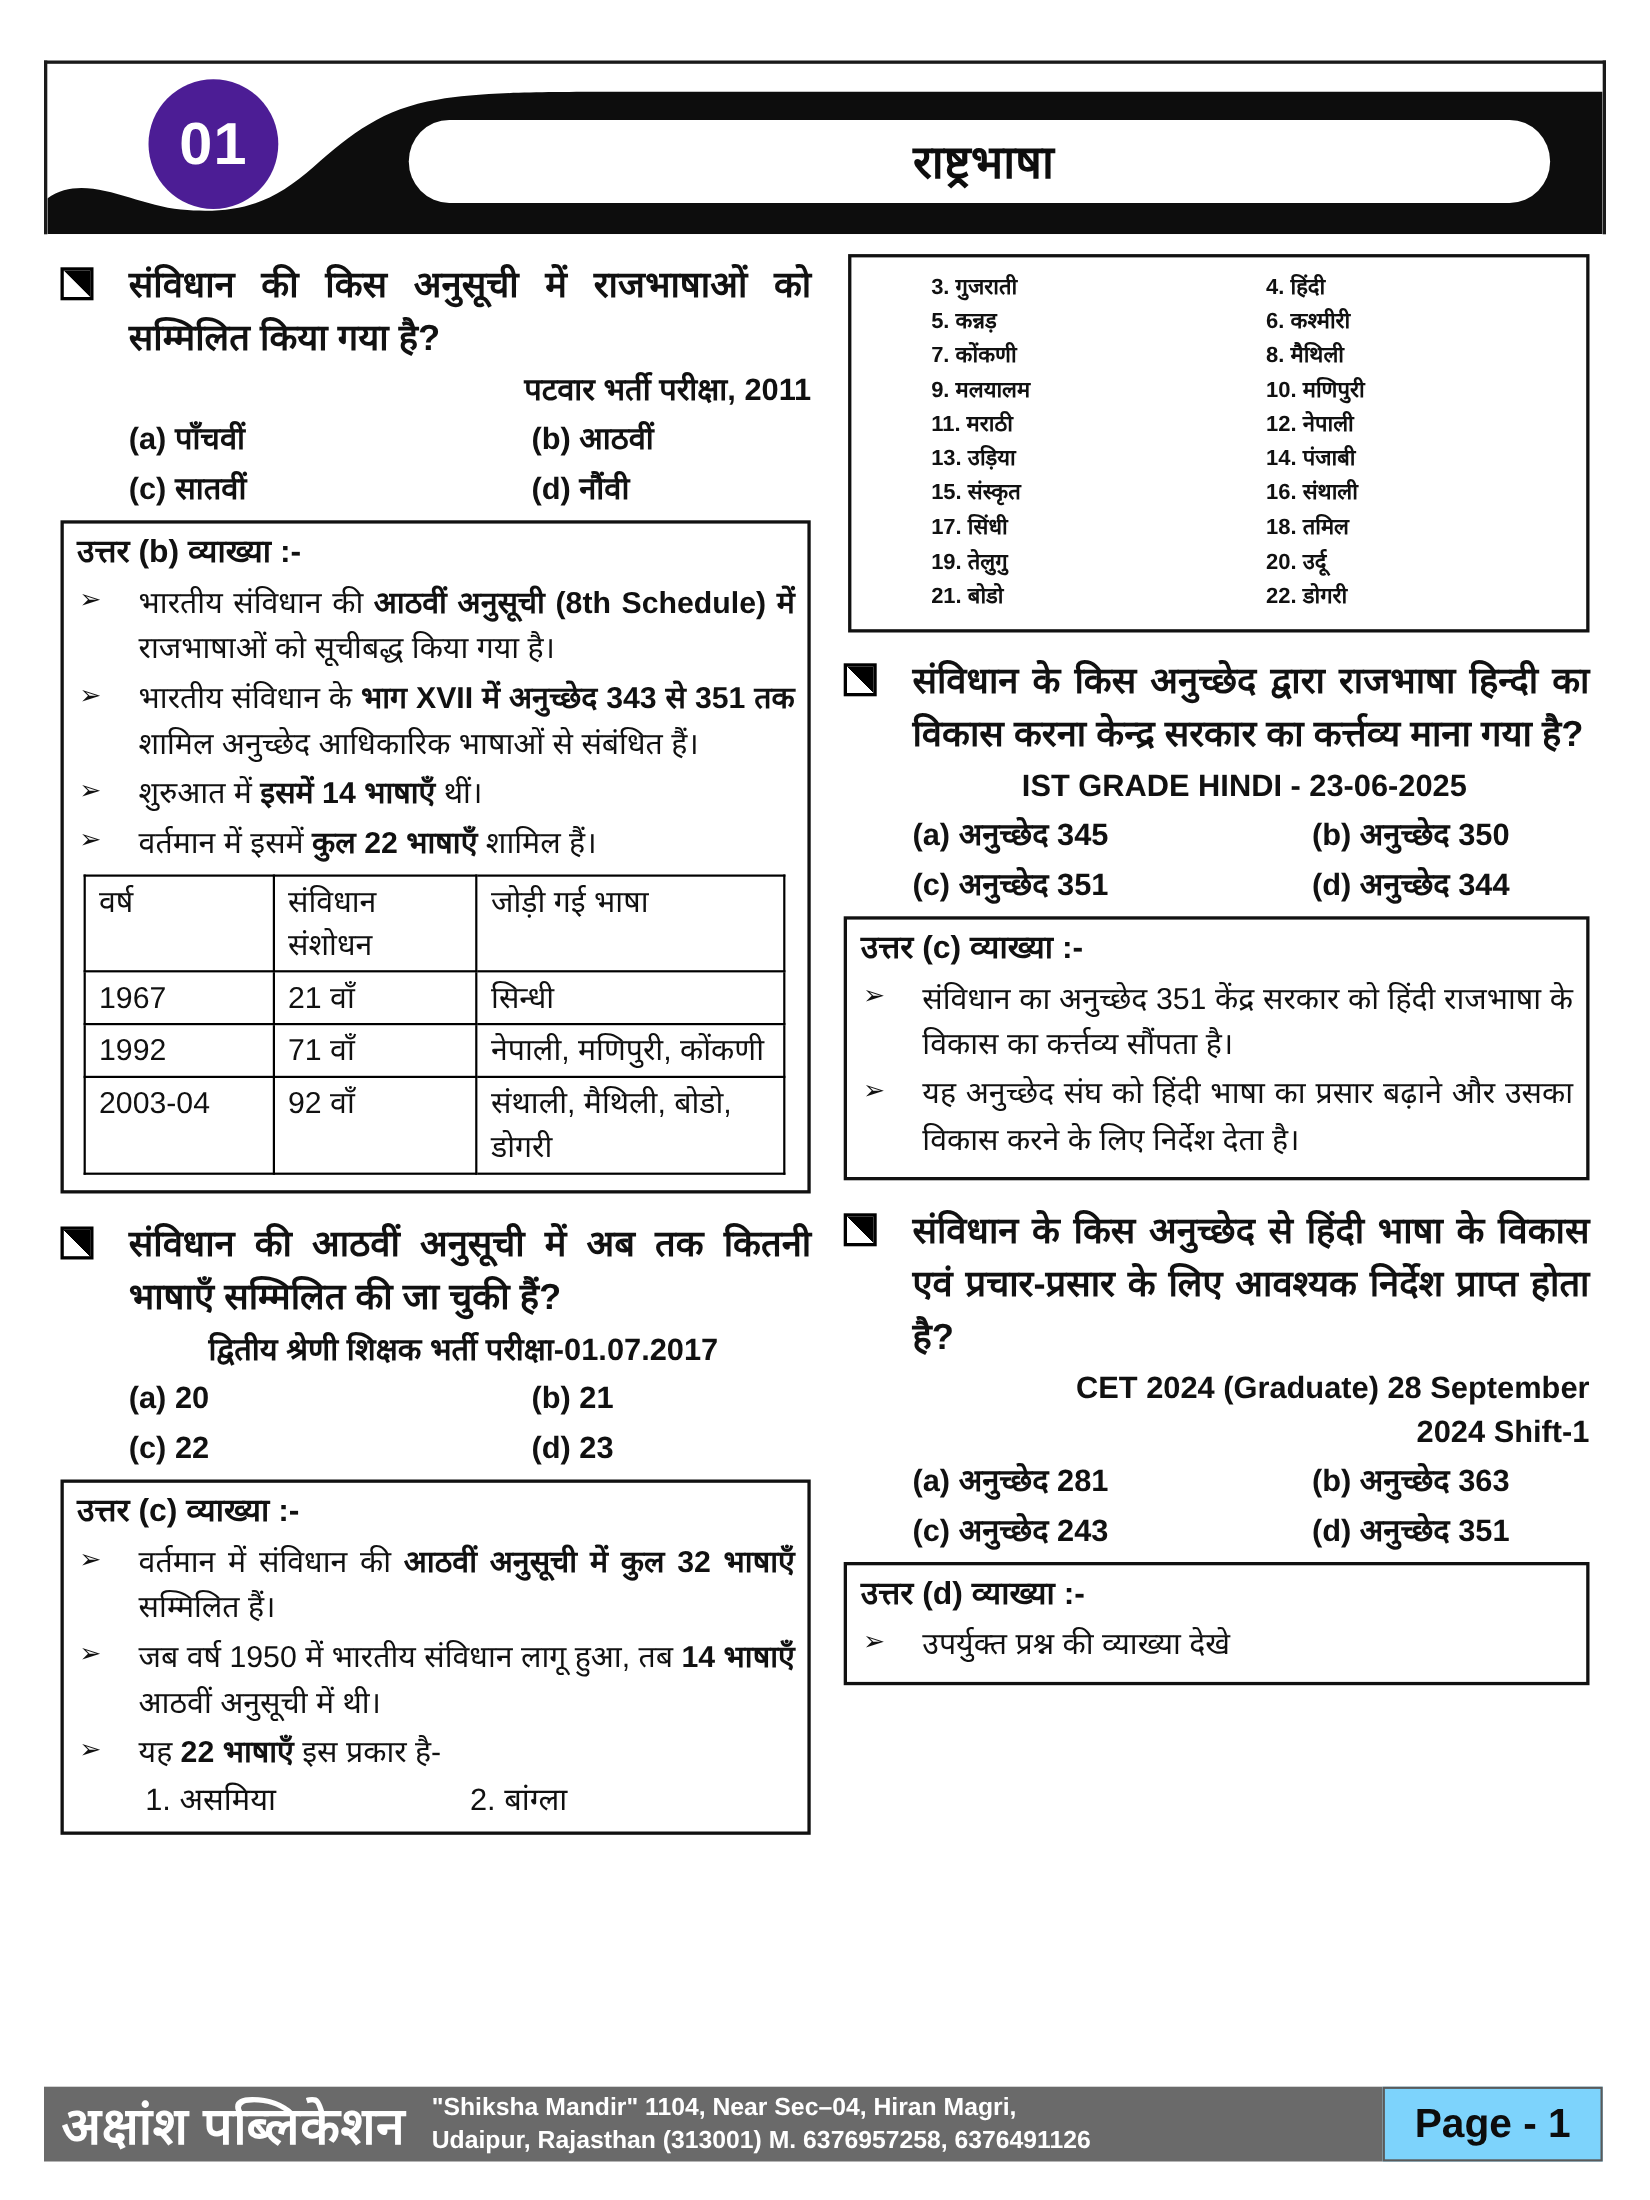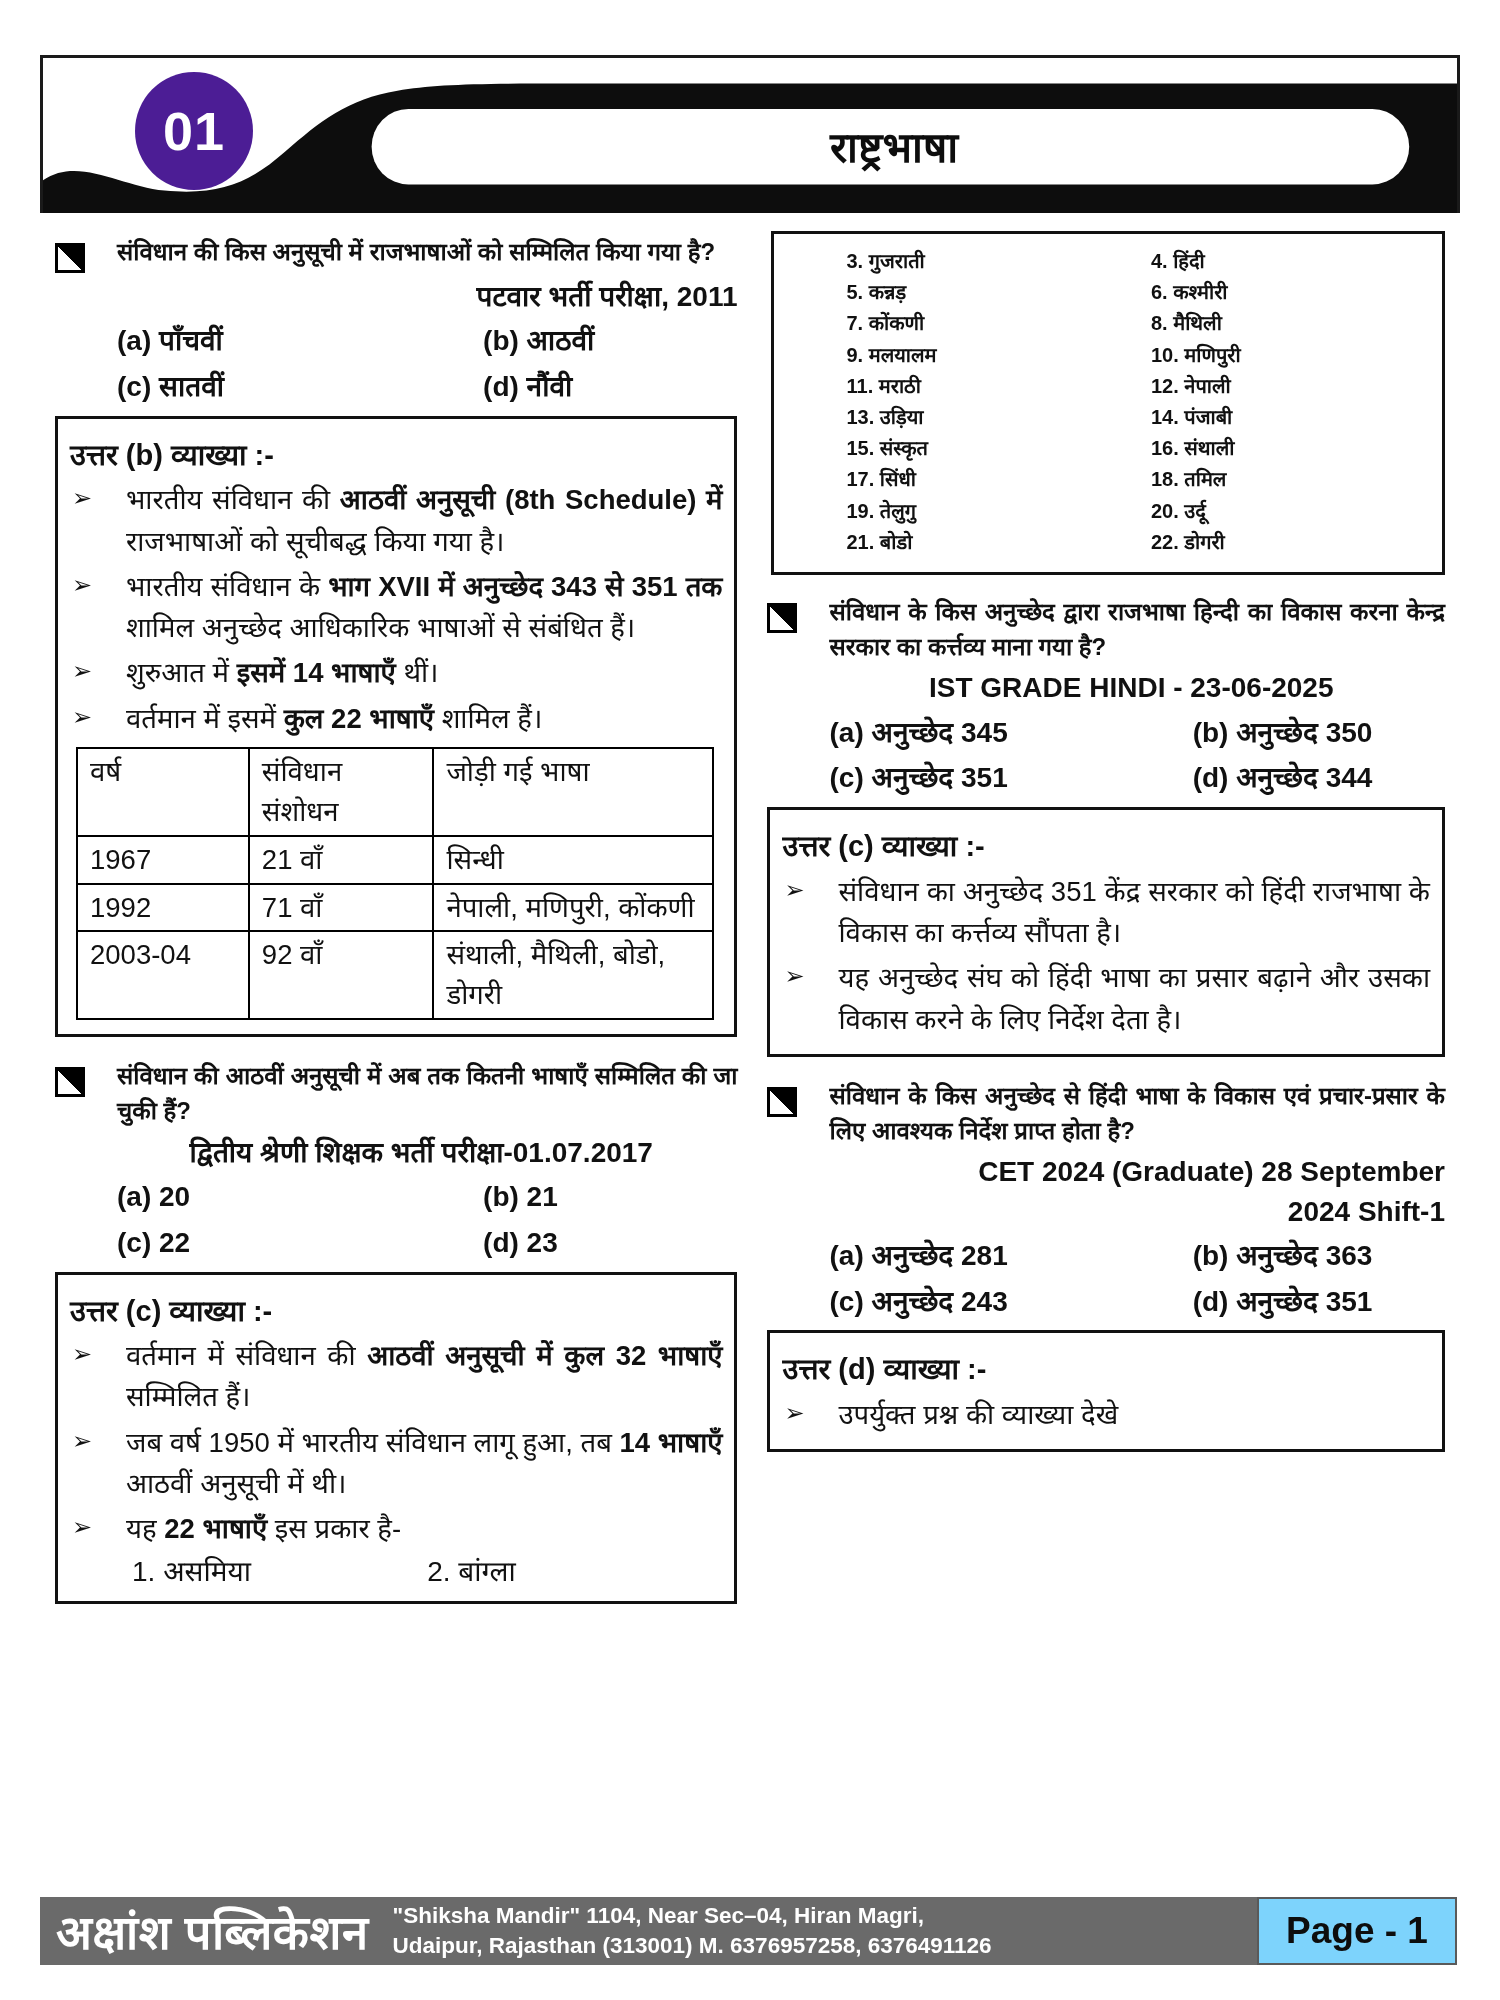--- a/index.html
+++ b/index.html
@@ -34,30 +34,30 @@
   .col { display:block; }
   .col-left  { width:685px; }
   .col-right { width:680px; }
 
   .qblock { display:grid; grid-template-columns:62px 1fr; margin:8px 0 2px 0; }
   .qmark {
     width:30px; height:30px; margin-top:8px;
     border:3px solid #000;
     background:linear-gradient(to bottom left,#000 50%,#fff 50.5%);
   }
-  .qtext { font-size:24px; font-weight:bold; line-height:1.45; text-align:justify; }
+  .qtext { font-size:33px; font-weight:bold; line-height:1.45; text-align:justify; }
 
   .exam { font-size:28px; font-weight:bold; line-height:1.4; margin:4px 0 6px 0; }
   .exam.right  { text-align:right; }
   .exam.center { text-align:center; padding-left:50px; }
 
   .options { display:grid; grid-template-columns:59% 41%; padding-left:62px; row-gap:8px; margin:4px 0 10px 0;font-weight:bold; }
   .option { font-size:28px; line-height:1.35; }
 
-  .answer-box { border:3px solid #111; padding:16px 12px 10px 12px; margin:10px 0 22px 0; background:#fff; }
+  .answer-box { border:3px solid #111; padding:6px 12px 10px 12px; margin:10px 0 22px 0; background:#fff; }
   .answer-heading { font-size:29px; font-weight:bold; line-height:1.4; margin-bottom:2px; }
   .point { display:grid; grid-template-columns:56px 1fr; margin:4px 0; }
   .point .bullet { font-size:24px; line-height:1.6; color:#111; padding-left:2px; }
   .point .ptext { font-size:27.5px; line-height:1.5; text-align:justify; }
   .point .ptext b { font-weight:bold; }
 
   table.amend {
     border-collapse:collapse; width:calc(100% - 14px); margin:8px 0 4px 6px;
     font-size:27.5px; line-height:1.45;
   }

